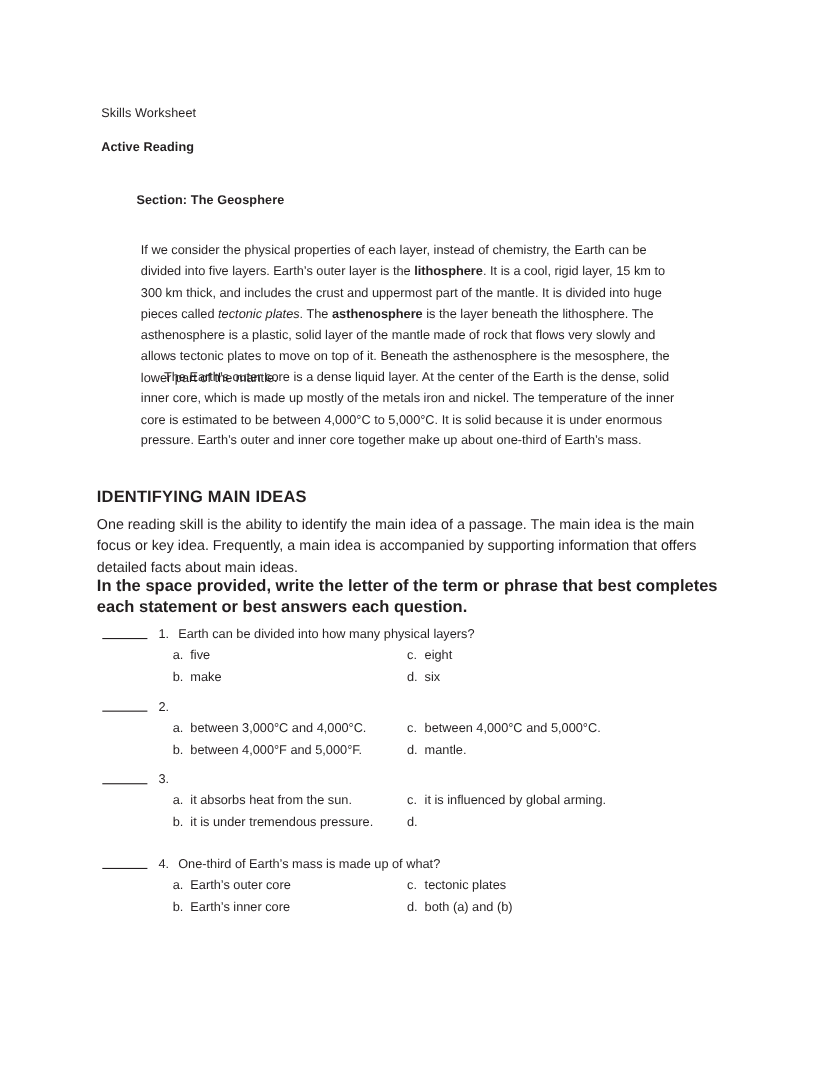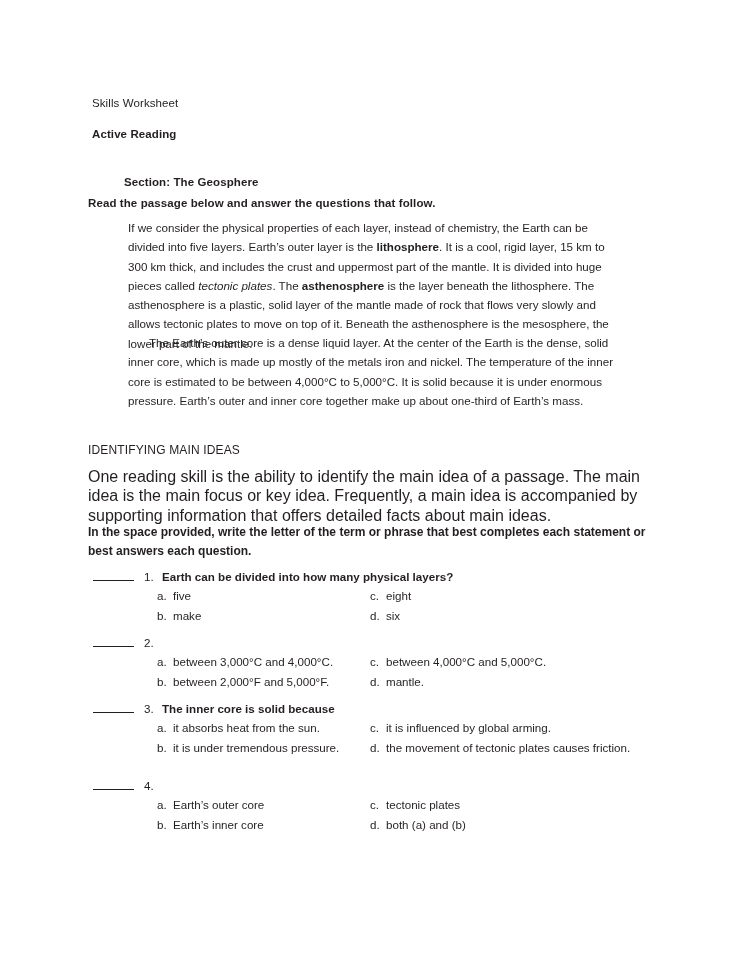--- a/index.html
+++ b/index.html
@@ -48,38 +48,38 @@
     line-height: 19.3px;
     text-align: left;
   }
   #passage-1 { top: 218px; }
   #passage-2 { top: 333px; text-indent: 21px; }
 
   #main-ideas-heading {
     position: absolute;
     left: 88px;
     top: 443px;
-    font-size: 12px;
-    font-weight: normal;
+    font-size: 15px;
+    font-weight: bold;
     letter-spacing: 0.15px;
   }
   #main-ideas-body {
     position: absolute;
     left: 88px;
     top: 467px;
     width: 570px;
-    font-size: 16px;
+    font-size: 13px;
     line-height: 19.3px;
   }
   #answer-directions {
     position: absolute;
     left: 88px;
     top: 523px;
     width: 566px;
-    font-size: 12px;
+    font-size: 15px;
     line-height: 19.3px;
     font-weight: bold;
   }
 
   
   .question {
     position: absolute;
     left: 88px;
     width: 580px;
     font-size: 11.6px;
@@ -105,21 +105,20 @@
   }
   .q-number {
     position: absolute;
     left: 56px;
     top: 0;
   }
   .q-text {
     position: absolute;
     left: 74px;
     top: 0;
-    font-weight: bold;
   }
 
   .options {
     position: relative;
     margin-top: 1px;
   }
   .opt-col {
     position: absolute;
     top: 0;
   }
@@ -147,21 +146,20 @@
 <body>
 
 <div class="page">
 
   <div class="doc-label" id="skills-worksheet">Skills Worksheet</div>
 
   <div class="doc-label" id="active-reading">Active Reading</div>
 
   <div class="doc-label" id="section-title">Section: The Geosphere</div>
 
-  <div class="doc-label" id="read-directions">Read the passage below and answer the questions that follow.</div>
 
   <div class="passage" id="passage-1"><span>If we consider the physical properties of each layer, instead of chemistry, the Earth can be divided into five layers. Earth’s outer layer is the </span><span class="bold">lithosphere</span><span>. It is a cool, rigid layer, 15 km to 300 km thick, and includes the crust and uppermost part of the mantle. It is divided into huge pieces called </span><span class="ital">tectonic plates</span><span>. The </span><span class="bold">asthenosphere</span><span> is the layer beneath the lithosphere. The asthenosphere is a plastic, solid layer of the mantle made of rock that flows very slowly and allows tectonic plates to move on top of it. Beneath the asthenosphere is the mesosphere, the lower part of the mantle.</span></div>
 
   <div class="passage" id="passage-2">The Earth’s outer core is a dense liquid layer. At the center of the Earth is the dense, solid inner core, which is made up mostly of the metals iron and nickel. The temperature of the inner core is estimated to be between 4,000°C to 5,000°C. It is solid because it is under enormous pressure. Earth’s outer and inner core together make up about one-third of Earth’s mass.</div>
 
   <div id="main-ideas-heading">IDENTIFYING MAIN IDEAS</div>
 
   <div id="main-ideas-body">One reading skill is the ability to identify the main idea of a passage. The main idea is the main focus or key idea. Frequently, a main idea is accompanied by supporting information that offers detailed facts about main ideas.</div>
 
   <div id="answer-directions">In the space provided, write the letter of the term or phrase that best completes each statement or best answers each question.</div>
@@ -185,51 +183,51 @@
   </div>
 
   <div class="question" id="question-2">
     <div class="q-head">
       <span class="answer-blank"></span>
       <span class="q-number">2.</span>
     </div>
     <div class="options spacer-2">
       <div class="opt-col col-left">
         <div class="opt"><span class="letter">a.</span><span>between 3,000°C and 4,000°C.</span></div>
-        <div class="opt"><span class="letter">b.</span><span>between 2,000°F and 5,000°F.</span></div>
+        <div class="opt"><span class="letter">b.</span><span>between 4,000°F and 5,000°F.</span></div>
       </div>
       <div class="opt-col col-right">
         <div class="opt"><span class="letter">c.</span><span>between 4,000°C and 5,000°C.</span></div>
         <div class="opt"><span class="letter">d.</span><span>mantle.</span></div>
       </div>
     </div>
   </div>
 
   <div class="question" id="question-3">
     <div class="q-head">
       <span class="answer-blank"></span>
       <span class="q-number">3.</span>
-      <span class="q-text">The inner core is solid because</span>
     </div>
     <div class="options spacer-3">
       <div class="opt-col col-left">
         <div class="opt"><span class="letter">a.</span><span>it absorbs heat from the sun.</span></div>
         <div class="opt"><span class="letter">b.</span><span>it is under tremendous pressure.</span></div>
       </div>
       <div class="opt-col col-right">
         <div class="opt"><span class="letter">c.</span><span>it is influenced by global arming.</span></div>
-        <div class="opt"><span class="letter">d.</span><span>the movement of tectonic plates causes friction.</span></div>
+        <div class="opt"><span class="letter">d.</span></div>
       </div>
     </div>
   </div>
 
   <div class="question" id="question-4">
     <div class="q-head">
       <span class="answer-blank"></span>
       <span class="q-number">4.</span>
+      <span class="q-text">One-third of Earth’s mass is made up of what?</span>
     </div>
     <div class="options spacer-4">
       <div class="opt-col col-left">
         <div class="opt"><span class="letter">a.</span><span>Earth’s outer core</span></div>
         <div class="opt"><span class="letter">b.</span><span>Earth’s inner core</span></div>
       </div>
       <div class="opt-col col-right">
         <div class="opt"><span class="letter">c.</span><span>tectonic plates</span></div>
         <div class="opt"><span class="letter">d.</span><span>both (a) and (b)</span></div>
       </div>

